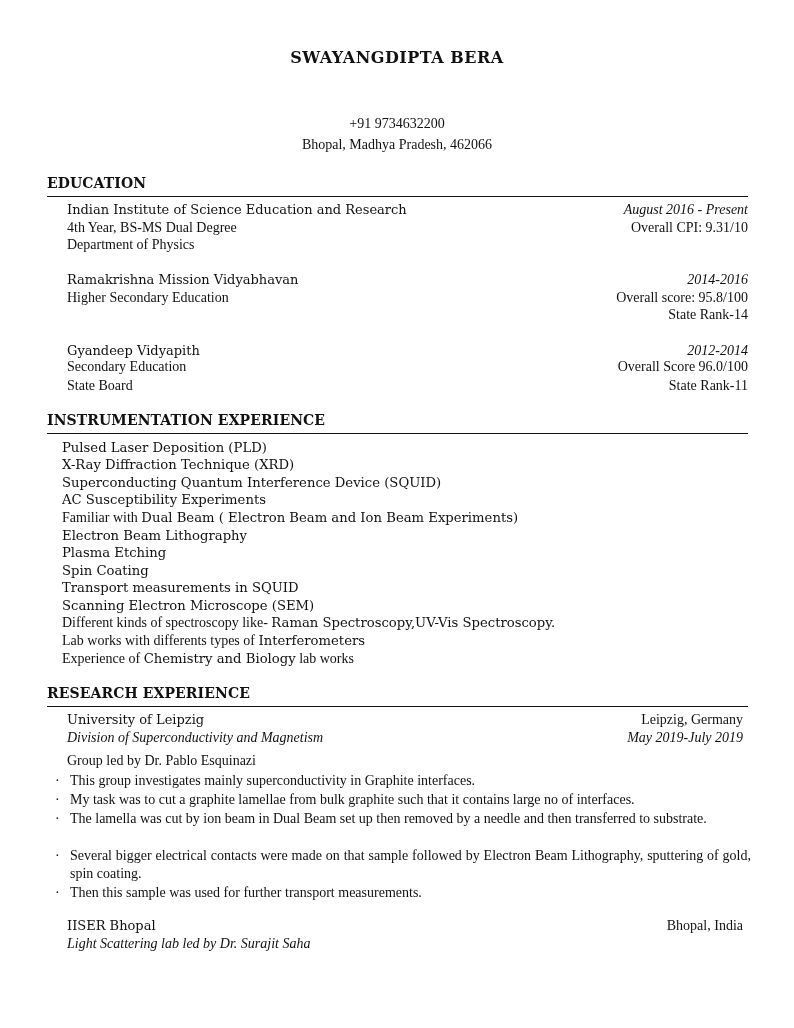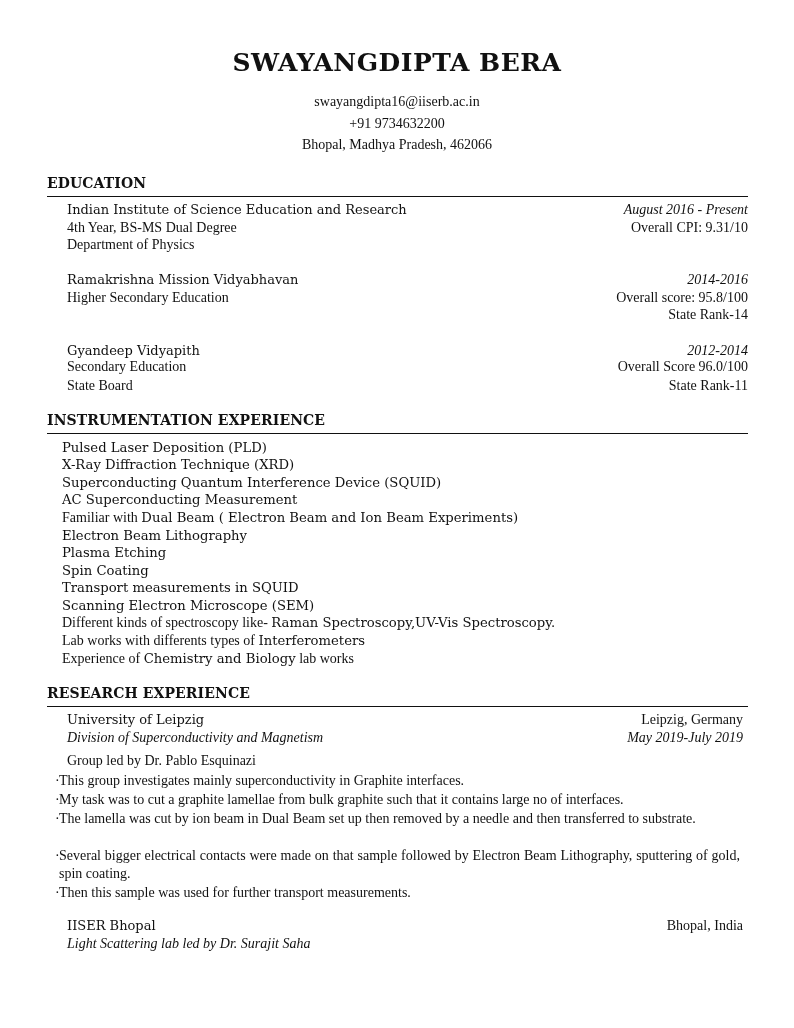--- a/index.html
+++ b/index.html
@@ -4,21 +4,21 @@
 <style>
   html, body { margin: 0; padding: 0; background: #ffffff; }
   body {
     width: 794px; height: 1028px; position: relative; overflow: hidden;
     font-family: "DejaVu Serif", "Liberation Serif", serif;
     color: #111111;
   }
   .page { position: absolute; left: 0; top: 0; width: 794px; height: 1028px; }
   .name {
     position: absolute; left: 0; width: 794px; top: 48px; text-align: center;
-    font-family: "DejaVu Serif", serif; font-weight: bold; font-size: 25px;
+    font-family: "DejaVu Serif", serif; font-weight: bold; font-size: 16px;
     letter-spacing: 0.5px;
   }
   .contact-line {
     position: absolute; left: 0; width: 794px; text-align: center;
     font-family: "Liberation Serif", serif; font-size: 14px;
   }
   .section-title {
     position: absolute; left: 47px;
     font-family: "DejaVu Serif", serif; font-size: 14px; font-weight: bold;
     letter-spacing: 0.1px;
@@ -36,30 +36,29 @@
   .instr {
     position: absolute; left: 62px; height: 18px; white-space: nowrap;
     font-family: "Liberation Serif", serif; font-size: 14px; line-height: 18px;
   }
   .instr .b { font-size: 13.2px; }
   .bullet {
     position: absolute; left: 55px; width: 693px;
     font-family: "Liberation Serif", serif; font-size: 14px; line-height: 18px;
   }
   .bullet .dot { position: absolute; left: 0; top: 0; }
-  .bullet .txt { position: absolute; left: 4px; width: 681px; top: 0; text-align: justify; font-family: Liberation Serif, serif; }
+  .bullet .txt { position: absolute; left: 15px; width: 681px; top: 0; text-align: justify; font-family: Liberation Serif, serif; }
   .bullet .txt.single { text-align: left; white-space: nowrap; }
 </style>
 </head>
 <body>
 
 <div class="page">
 
   <div class="name">SWAYANGDIPTA BERA</div>
-  <div class="contact-line" style="top:94px">swayangdipta16@iiserb.ac.in</div>
   <div class="contact-line" style="top:116px">+91 9734632200</div>
   <div class="contact-line" style="top:137px">Bhopal, Madhya Pradesh, 462066</div>
 
   <div class="section-title" style="top:175px">EDUCATION</div>
   <div class="rule" style="top:196px"></div>
 
   <div>
     <div class="row" style="top:201px">
       <span class="l b">Indian Institute of Science Education and Research</span>
       <span class="r i">August 2016 - Present</span>
@@ -103,21 +102,21 @@
     </div>
   </div>
 
   <div class="section-title" style="top:412px">INSTRUMENTATION EXPERIENCE</div>
   <div class="rule" style="top:433px"></div>
 
   <div>
     <div class="instr" style="top:439px"><span></span><span class="b">Pulsed Laser Deposition (PLD)</span><span></span></div>
     <div class="instr" style="top:456px"><span></span><span class="b">X-Ray Diffraction Technique (XRD)</span><span></span></div>
     <div class="instr" style="top:474px"><span></span><span class="b">Superconducting Quantum Interference Device (SQUID)</span><span></span></div>
-    <div class="instr" style="top:491px"><span></span><span class="b">AC Superconducting Measurement</span><span></span></div>
+    <div class="instr" style="top:491px"><span></span><span class="b">AC Susceptibility Experiments</span><span></span></div>
     <div class="instr" style="top:509px"><span>Familiar with </span><span class="b">Dual Beam ( Electron Beam and Ion Beam Experiments)</span><span></span></div>
     <div class="instr" style="top:527px"><span></span><span class="b">Electron Beam Lithography</span><span></span></div>
     <div class="instr" style="top:544px"><span></span><span class="b">Plasma Etching</span><span></span></div>
     <div class="instr" style="top:562px"><span></span><span class="b">Spin Coating</span><span></span></div>
     <div class="instr" style="top:579px"><span></span><span class="b">Transport measurements in SQUID</span><span></span></div>
     <div class="instr" style="top:597px"><span></span><span class="b">Scanning Electron Microscope (SEM)</span><span></span></div>
     <div class="instr" style="top:614px"><span>Different kinds of spectroscopy like- </span><span class="b">Raman Spectroscopy,UV-Vis Spectroscopy.</span><span></span></div>
     <div class="instr" style="top:632px"><span>Lab works with differents types of </span><span class="b">Interferometers</span><span></span></div>
     <div class="instr" style="top:650px"><span>Experience of  </span><span class="b">Chemistry and Biology</span><span> lab works</span></div>
   </div>

